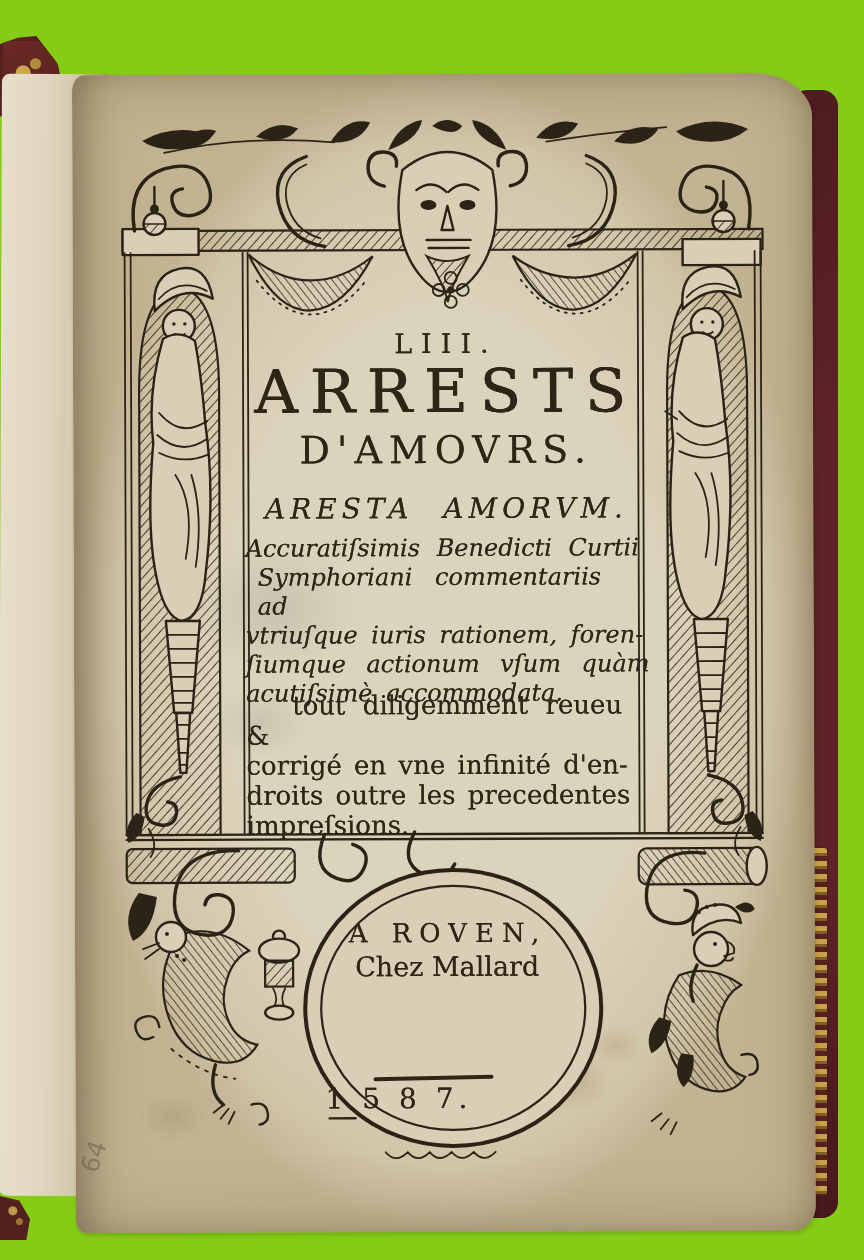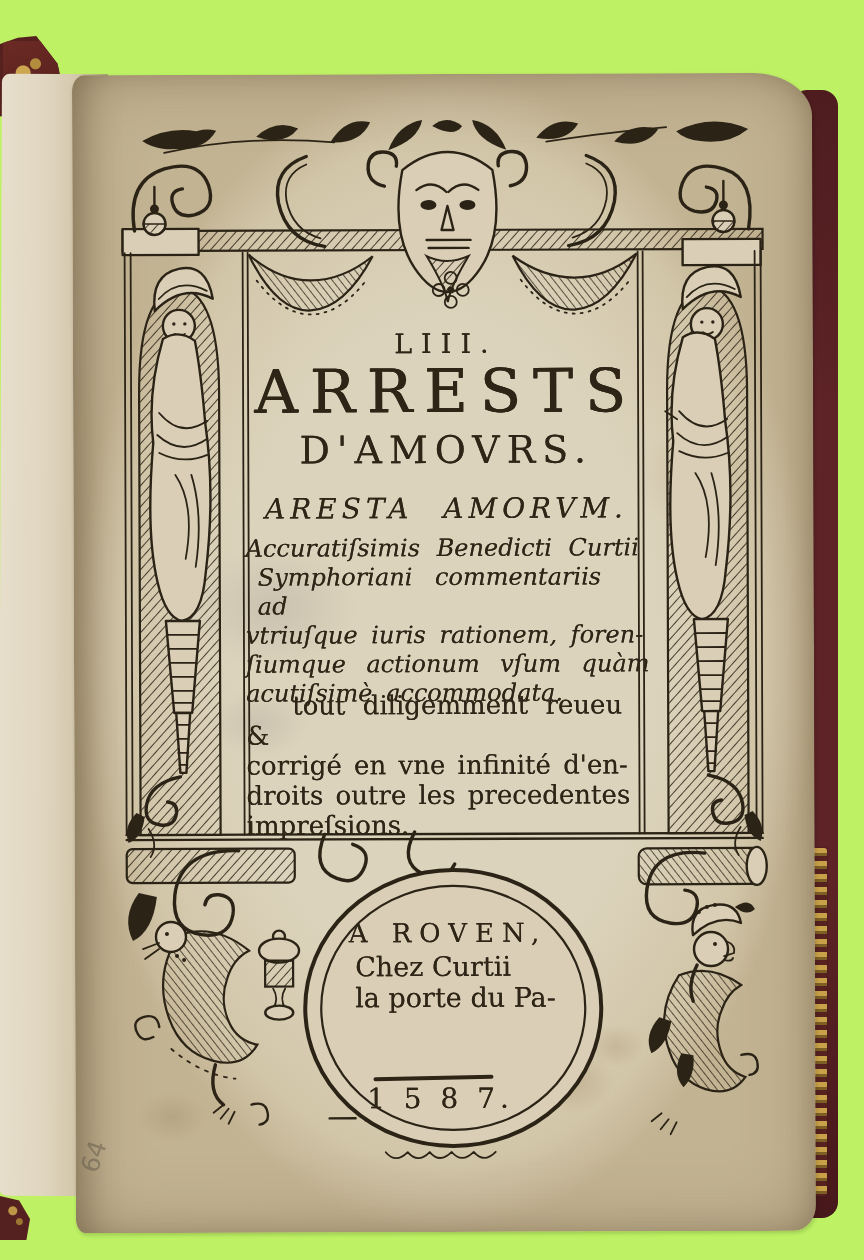--- a/index.html
+++ b/index.html
@@ -1,18 +1,18 @@
 <!DOCTYPE html>
 <html><head>
 <meta charset="utf-8">
 <style>
   html,body{margin:0;padding:0;background:#fdfdfd;}
   body{width:864px;height:1260px;position:relative;overflow:hidden;
        font-family:"DejaVu Serif","Liberation Serif",serif;}
-  .stage{position:absolute;inset:0;background:#bef264;overflow:hidden;}
+  .stage{position:absolute;inset:0;background:#84cc16;overflow:hidden;}
 
   
   .spine-tip{position:absolute;left:-2px;top:36px;width:66px;height:86px;background:#55201d;
     clip-path:polygon(0% 10%,30% 2%,58% 0%,74% 16%,90% 32%,100% 64%,95% 100%,0% 93%);}
   .spine-gilt{position:absolute;inset:5px;
     background:
       radial-gradient(circle at 36% 42%, #cda64f 0 7px, transparent 8px),
       radial-gradient(circle at 18% 62%, #b38d3e 0 4px, transparent 5px),
       radial-gradient(circle at 58% 30%, #b38d3e 0 5px, transparent 6px),
       radial-gradient(circle at 66% 66%, #9a7630 0 5px, transparent 6px),
@@ -75,21 +75,21 @@
   .latin div:nth-child(4){word-spacing:13px;}
   .latin div:nth-child(5){word-spacing:6px;}
   .french{position:absolute;left:172px;width:404px;top:616px;font-size:26px;line-height:30px;
           text-align:left;word-spacing:4px;}
   .french div:nth-child(1){text-indent:46px;word-spacing:9px;}
   .imprint-place{top:846px;font-size:26px;letter-spacing:8px;}
   .imprint-lines{position:absolute;left:280px;top:878px;width:290px;font-size:27px;
                  line-height:30.5px;text-align:left;}
   .imprint-rule{position:absolute;left:298px;top:1002px;width:120px;height:3.5px;
                 background:#2e2517;transform:rotate(-1deg);border-radius:2px;}
-  .imprint-year{position:absolute;left:250px;top:1008px;width:230px;text-align:center;
+  .imprint-year{position:absolute;left:250px;top:1008px;width:230px;
                 font-size:28px;letter-spacing:5px;}
   .pencil{position:absolute;left:78px;top:1142px;font-size:25px;color:rgba(95,88,74,.5);
           transform:rotate(-72deg);font-family:"DejaVu Sans","Liberation Sans",sans-serif;}
 </style>
 </head>
 <body>
 
 <div class="stage">
 
   <div class="spine-tip">
@@ -294,21 +294,20 @@
 
     <div class="french ink">
       <div>tout diligemment reueu &amp;</div>
       <div>corrigé en vne infinité d'en-</div>
       <div>droits outre les precedentes</div>
       <div>impreſsions.</div>
     </div>
 
     <div class="tc imprint-place ink">A ROVEN,</div>
     <div class="imprint-lines ink">
-      <div>Chez Curtii</div>
-      <div>la porte du Pa-</div>
+      <div>Chez Mallard</div>
     </div>
     <div class="imprint-rule"></div>
     <div class="imprint-year ink">1 5 8 7.</div>
   </div>
 
   <div class="pencil">64</div>
 </div>
 
 </body></html>

